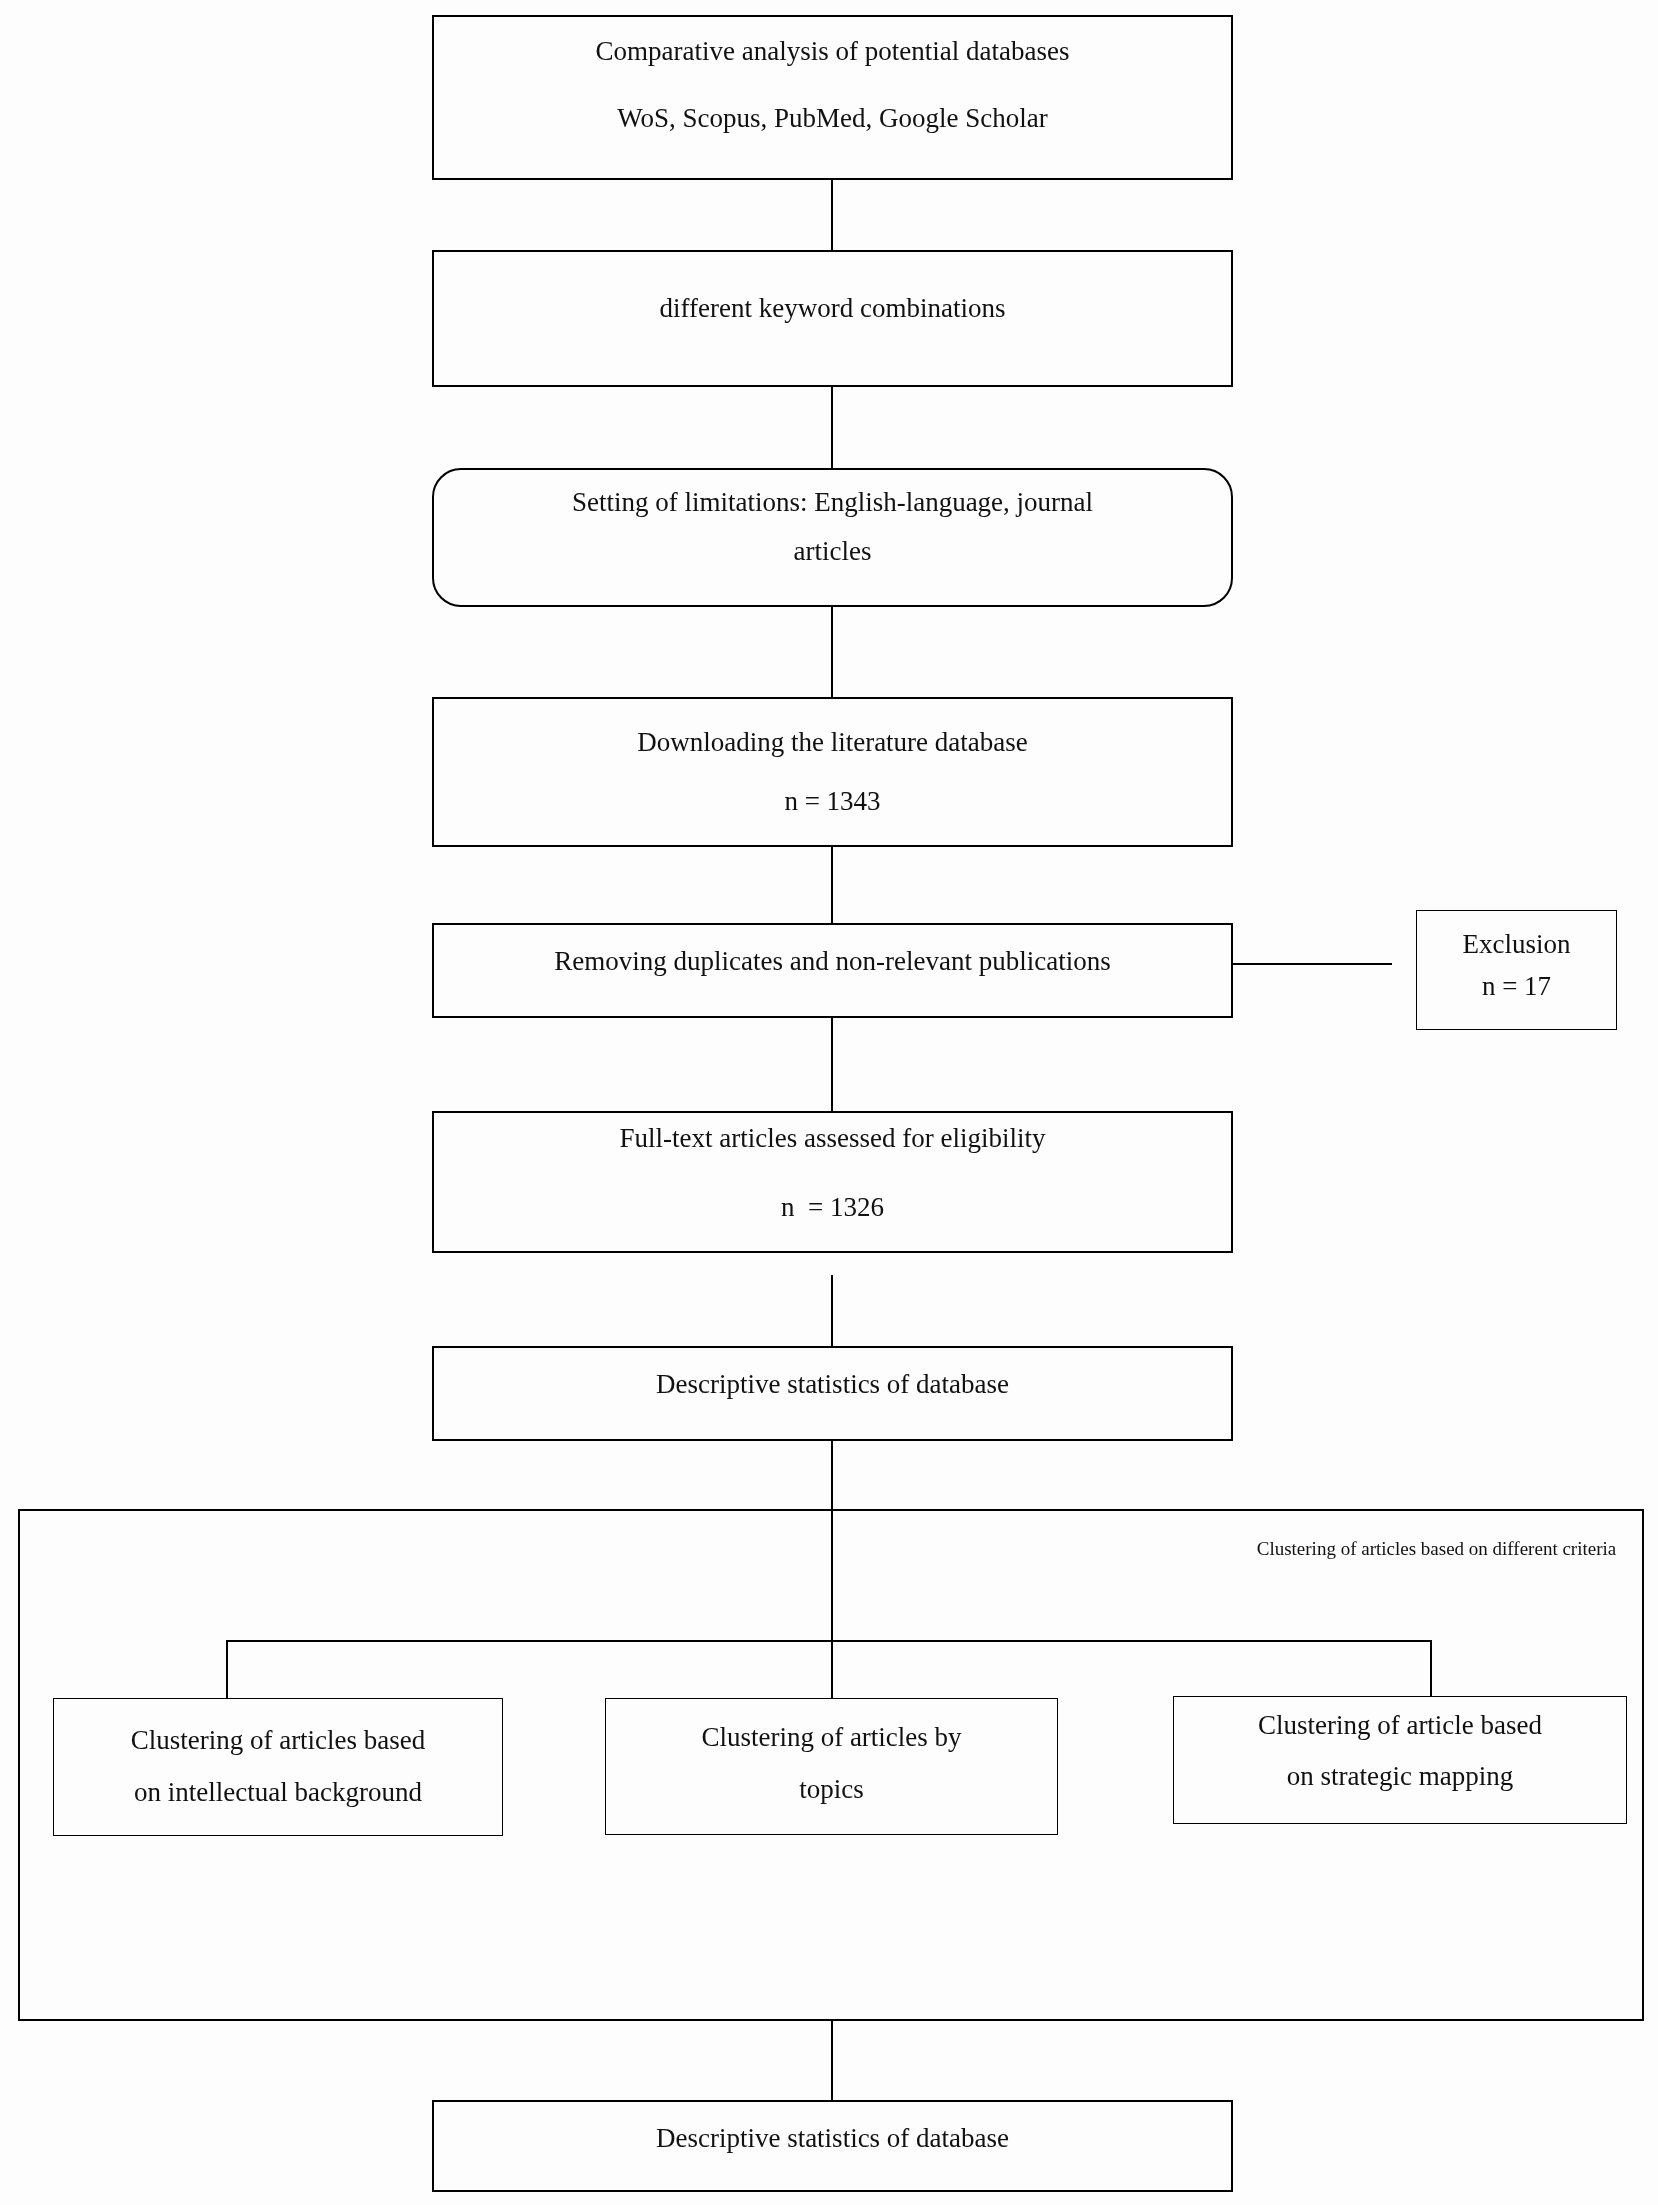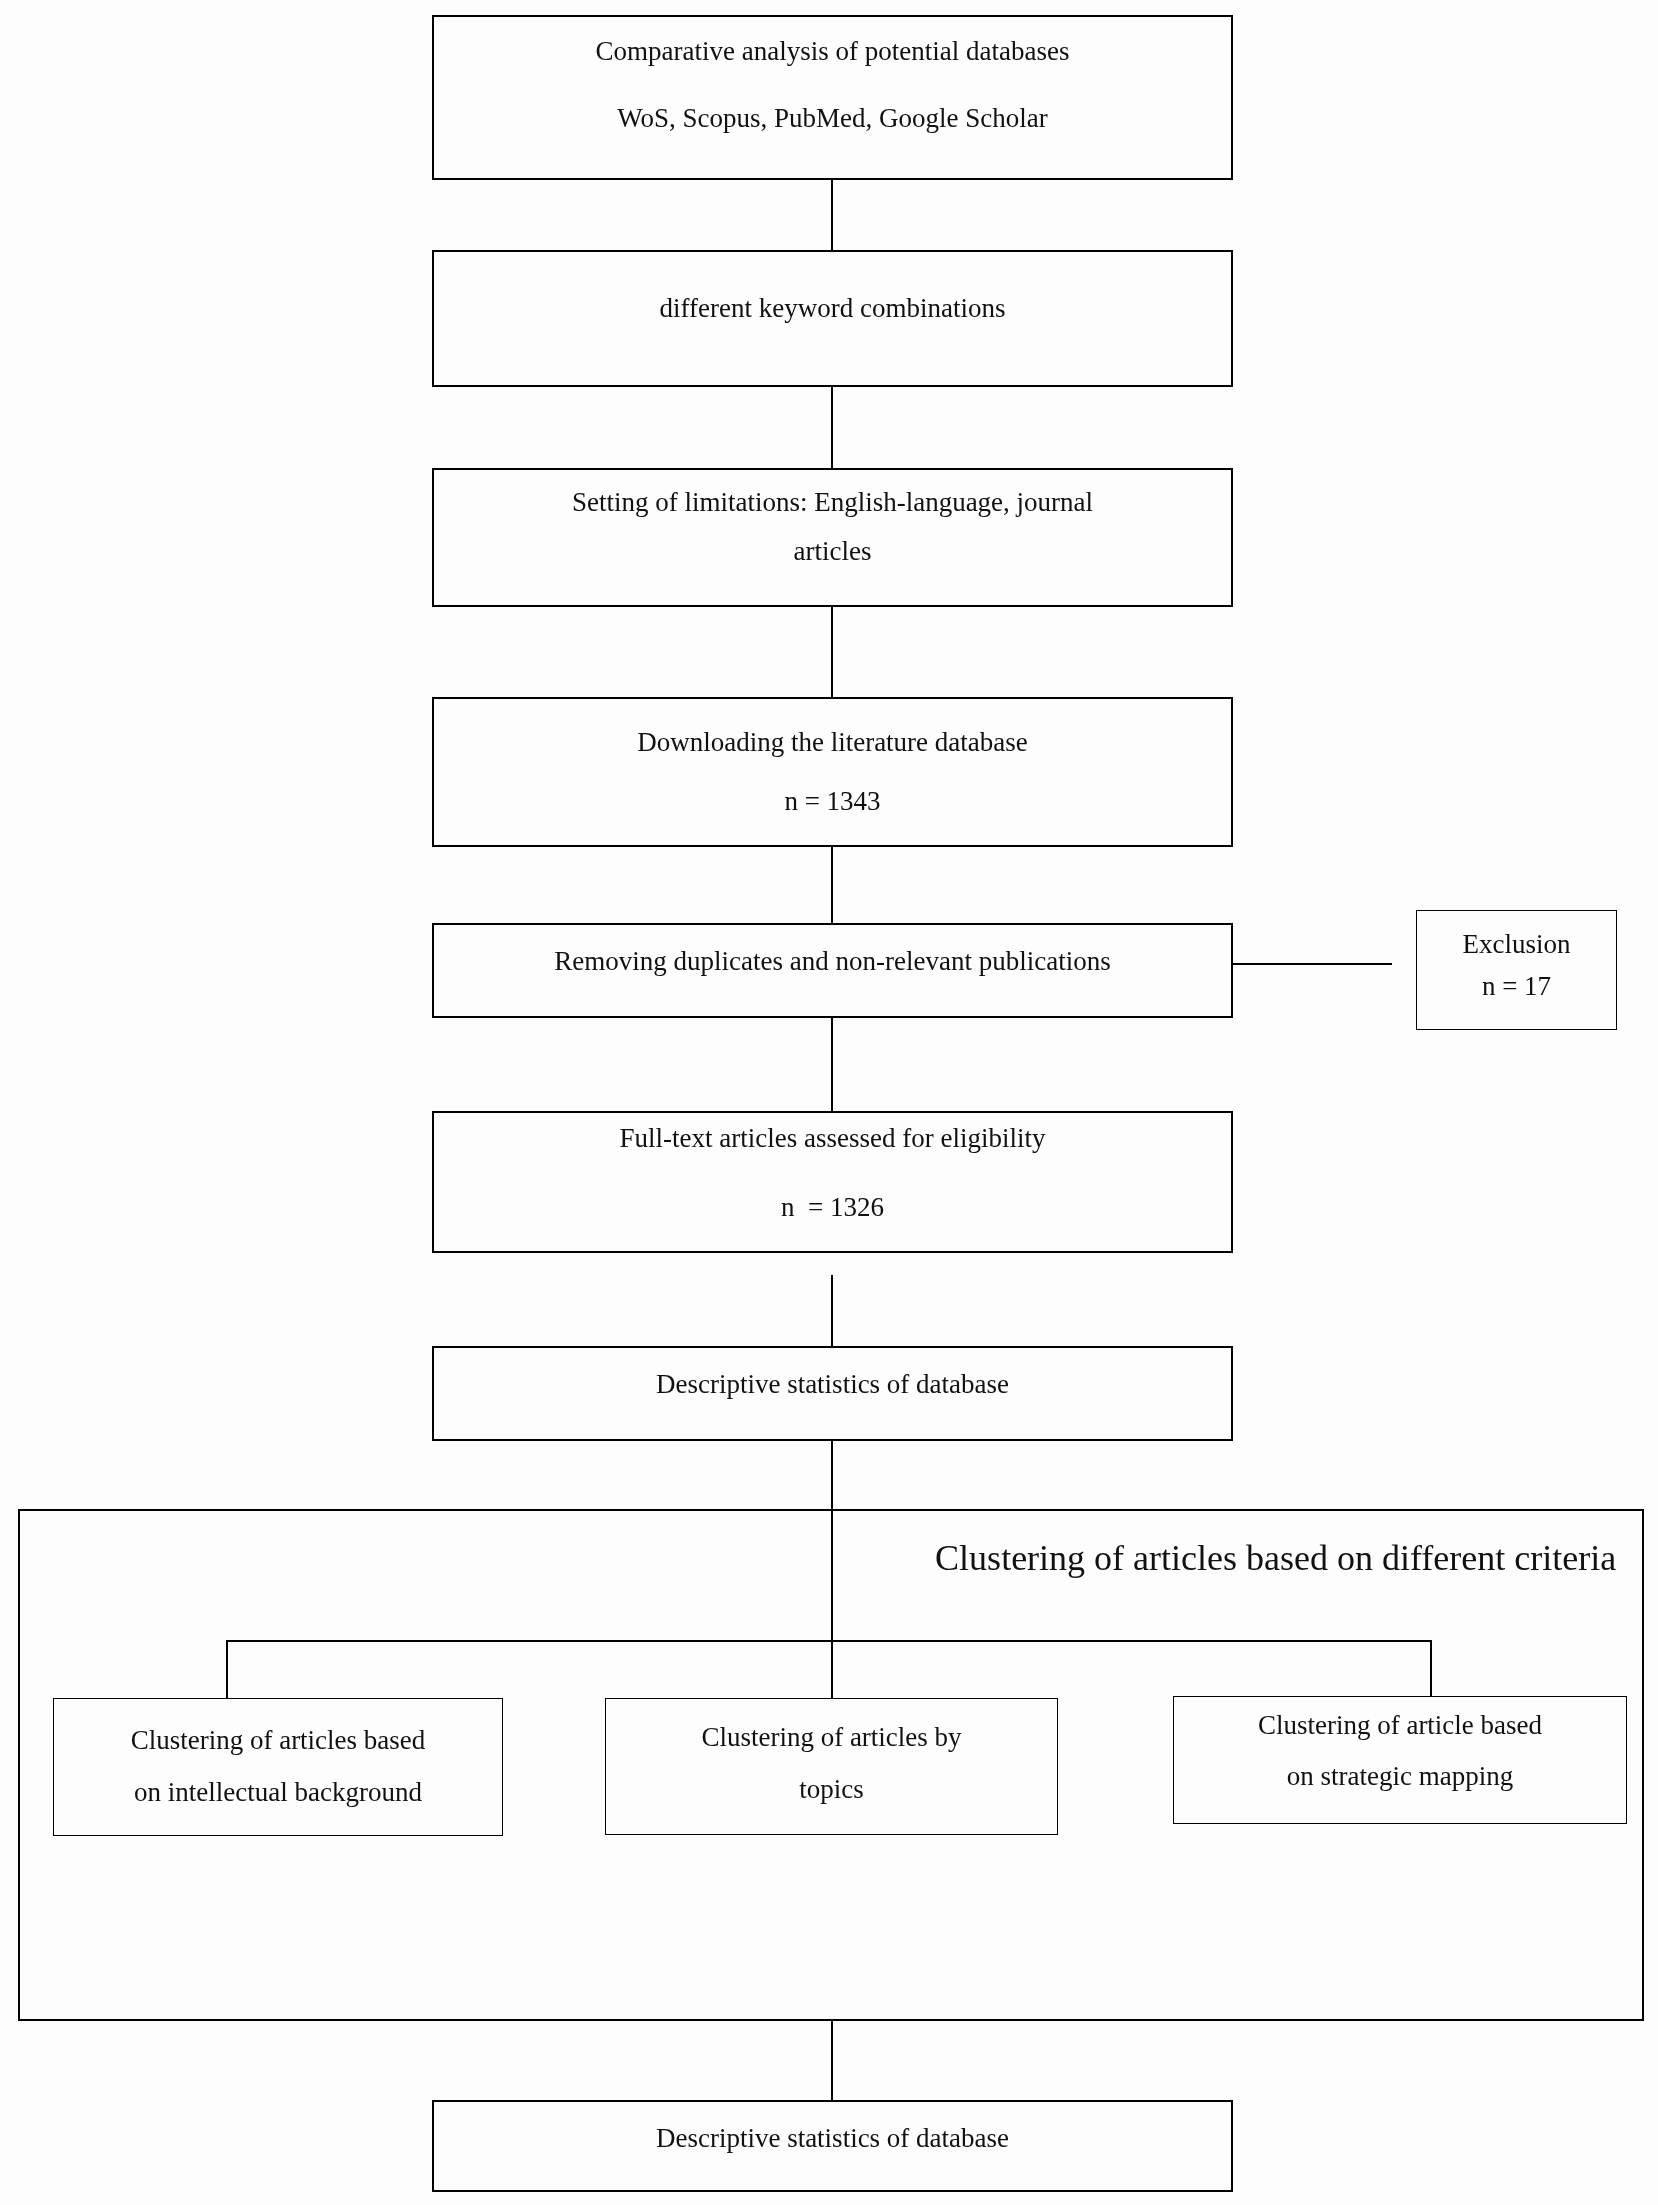--- a/index.html
+++ b/index.html
@@ -26,31 +26,31 @@
   }
   .line { line-height: 1.15; white-space: pre; }
 
   .connector { position: absolute; background: #000; z-index: 1; }
   .vline { width: 1.8px; }
   .hline { height: 1.8px; }
 
   
   #box-comparative   { left: 432px; top: 14.5px;   width: 801px; height: 165px; row-gap: 35px; padding-bottom: 24px; }
   #box-choice        { left: 432px; top: 250px;  width: 801px; height: 137px; row-gap: 15px; padding-bottom: 19.4px; }
-  #box-limitations   { left: 432px; top: 468px;  width: 801px; height: 139px; row-gap: 18px; padding-bottom: 20.6px; }
+  #box-limitations   { left: 432px; top: 468px;  width: 801px; height: 139px; row-gap: 18px; padding-bottom: 20.6px; border-radius: 29px; }
   #box-downloading   { left: 432px; top: 697px; width: 801px; height: 150px; row-gap: 27px; }
   #box-removing      { left: 432px; top: 923px; width: 801px; height: 95px; padding-bottom: 18px; }
   #box-fulltext      { left: 432px; top: 1111px; width: 801px; height: 142px; row-gap: 38px; padding-bottom: 18px; }
   #box-descriptive   { left: 432px; top: 1346px; width: 801px; height: 95px; padding-bottom: 17px; }
   #box-exclusion     { left: 1392px; top: 910px; width: 201px; height: 120px; border-width: 1.8px; row-gap: 11px; padding-bottom: 9.7px; margin-left: 24px; }
 
   
   #box-cluster-group { position: absolute; left: 17.6px; top: 1509px; width: 1626px; height: 512px;
                        box-sizing: border-box; border: 2.4px solid #000; background: #fdfdfd; z-index: 1; }
-  #group-title { position: absolute; top: 27px; right: 25.4px; font-size: 36px; line-height: 1.15; white-space: pre; }
+  #group-title { position: absolute; top: 27px; right: 25.4px; font-size: 19px; line-height: 1.15; white-space: pre; }
 
   #box-cluster-intellectual { left: 53px;   top: 1698px; width: 450px; height: 138px; border-width: 1.8px; row-gap: 20.6px; padding-bottom: 1px; }
   #box-cluster-topics       { left: 605px;  top: 1698px; width: 453px; height: 137px; border-width: 1.8px; row-gap: 20.6px; padding-bottom: 6px; }
   #box-cluster-strategic    { left: 1173px; top: 1696px; width: 454px; height: 128px; border-width: 1.8px; row-gap: 20.6px; padding-bottom: 18px; }
 
   #box-descriptive-final { left: 432px; top: 2100px; width: 801px; height: 92px; padding-bottom: 14.5px; }
 
   
   #conn-1 { left: 831px; top: 179px;  height: 71px; }
   #conn-2 { left: 831px; top: 387px;  height: 82px; }

